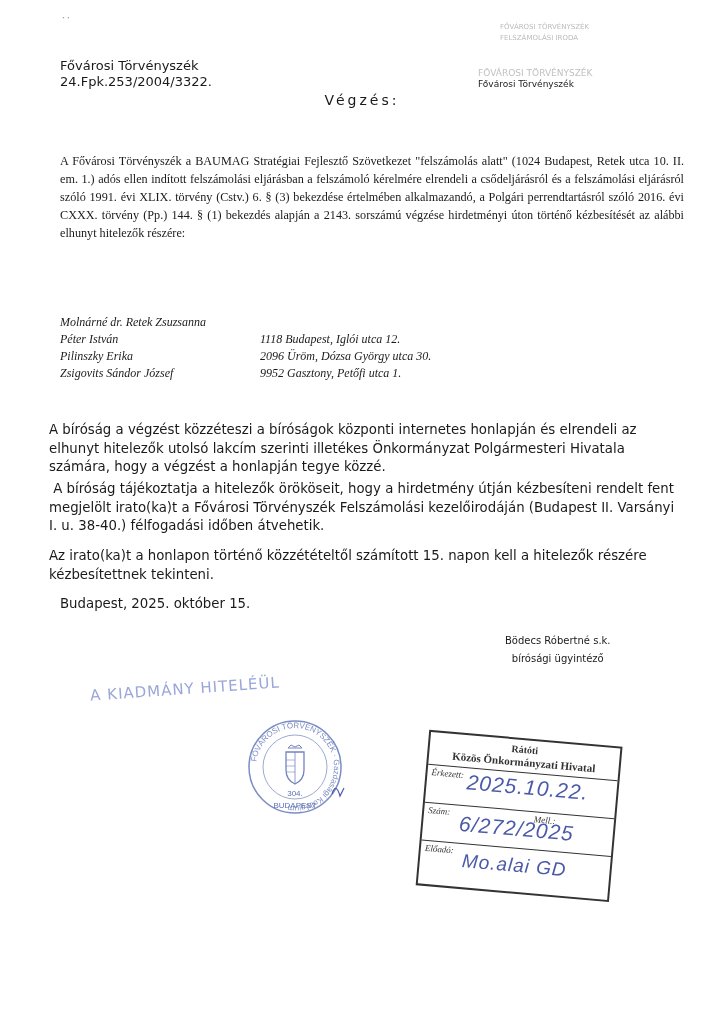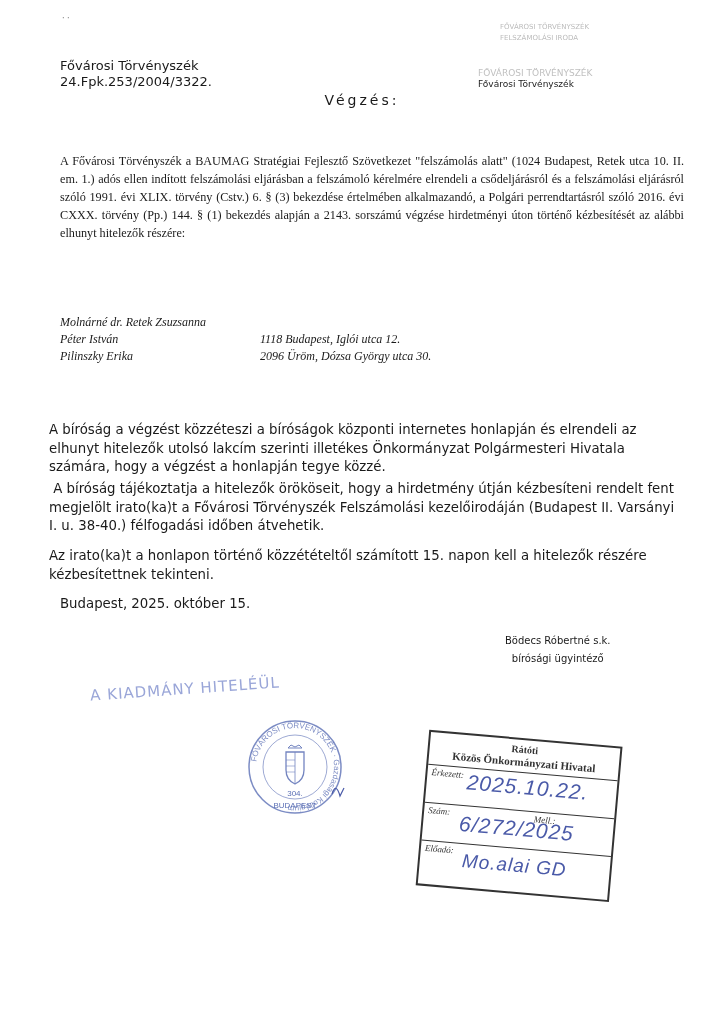--- a/index.html
+++ b/index.html
@@ -66,20 +66,24 @@
     <span class="creditor-name">Molnárné dr. Retek Zsuzsanna</span>
   </div>
   <div class="creditor-row">
     <span class="creditor-name">Péter István</span>
     <span>1118 Budapest, Iglói utca 12.</span>
   </div>
   <div class="creditor-row">
     <span class="creditor-name">Pilinszky Erika</span>
     <span>2096 Üröm, Dózsa György utca 30.</span>
   </div>
+  <div class="creditor-row">
+    <span class="creditor-name">Zsigovits Sándor József</span>
+    <span>9952 Gasztony, Petőfi utca 1.</span>
+  </div>
 </div>
 
 <div class="abs sans body-para p2">A bíróság a végzést közzéteszi a bíróságok központi internetes honlapján és elrendeli az elhunyt hitelezők utolsó lakcím szerinti illetékes Önkormányzat Polgármesteri Hivatala számára, hogy a végzést a honlapján tegye közzé.</div>
 <div class="abs sans body-para p3" style="white-space: pre-wrap;"> A bíróság tájékoztatja a hitelezők örököseit, hogy a hirdetmény útján kézbesíteni rendelt fent megjelölt irato(ka)t a Fővárosi Törvényszék Felszámolási kezelőirodáján (Budapest II. Varsányi I. u. 38-40.) félfogadási időben átvehetik.</div>
 <div class="abs sans body-para p4">Az irato(ka)t a honlapon történő közzétételtől számított 15. napon kell a hitelezők részére kézbesítettnek tekinteni.</div>
 <div class="abs sans date-line">Budapest, 2025. október 15.</div>
 
 <div class="abs sans sig">
   <div>Bödecs Róbertné s.k.</div>
   <div>bírósági ügyintéző</div>

